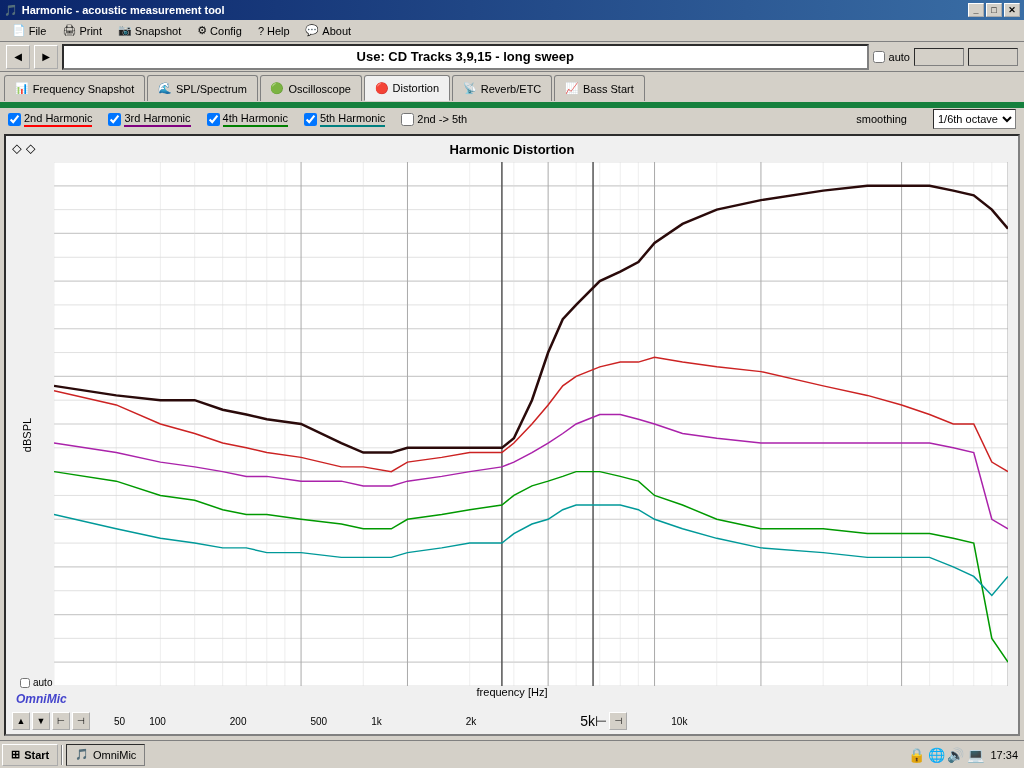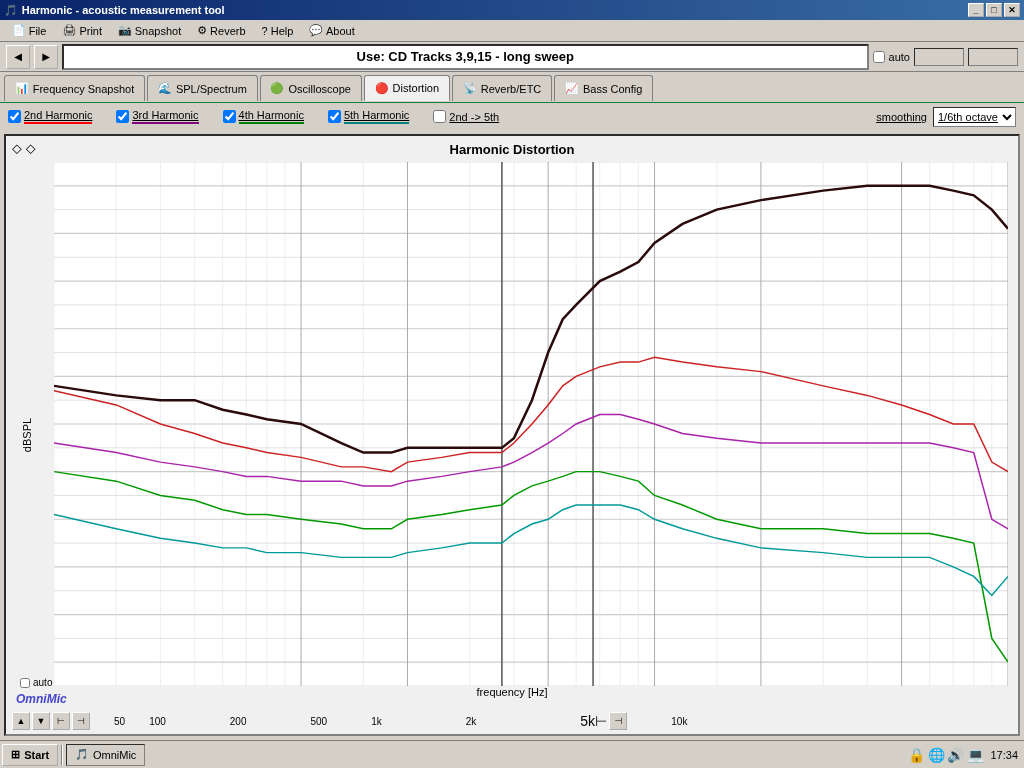--- a/index.html
+++ b/index.html
@@ -101,39 +101,39 @@
       z-index: 1;
     }
 
     
     .harmonic-row {
       background: #d4d0c8;
       height: 28px;
       display: flex;
       align-items: center;
       padding: 0 8px;
-      gap: 24px;
-      border-top: 1px solid #15803d;
-      text-decoration: underline;
+      gap: 16px;
+      border-top: 6px solid #15803d;
     }
     .harmonic-check {
       display: flex; align-items: center; gap: 3px;
       cursor: pointer;
     }
     .harmonic-check input { cursor: pointer; }
 
     .smoothing-area {
       margin-left: auto;
       display: flex; align-items: center; gap: 6px;
     }
     .smoothing-select {
       height: 20px;
       border: 1px inset #808080;
       background: white;
       font-size: 11px;
+      margin-left: 20px;
     }
 
     
     .chart-container {
       background: #f0f0f0;
       margin: 4px;
       border: 2px inset #808080;
       position: relative;
       flex: 1;
     }
@@ -235,21 +235,21 @@
   <div class="menu-item">
     <span>🖨</span>
     <span>Print</span>
   </div>
   <div class="menu-item">
     <span>📷</span>
     <span>Snapshot</span>
   </div>
   <div class="menu-item">
     <span>⚙</span>
-    <span>Reverb</span>
+    <span>Config</span>
   </div>
   <div class="menu-item">
     <span>?</span>
     <span>Help</span>
   </div>
   <div class="menu-item">
     <span>💬</span>
     <span>About</span>
   </div>
 </div>
@@ -282,21 +282,21 @@
   <div class="tab active">
     <span>🔴</span>
     <span>Distortion</span>
   </div>
   <div class="tab">
     <span>📡</span>
     <span>Reverb/ETC</span>
   </div>
   <div class="tab">
     <span>📈</span>
-    <span>Bass Config</span>
+    <span>Bass Start</span>
   </div>
 </div>
 
 <div class="harmonic-row">
   <label class="harmonic-check">
     <input type="checkbox" checked="" style="">
     <span class="underline-red">2nd Harmonic</span>
   </label>
   <label class="harmonic-check">
     <input type="checkbox" checked="" style="">

